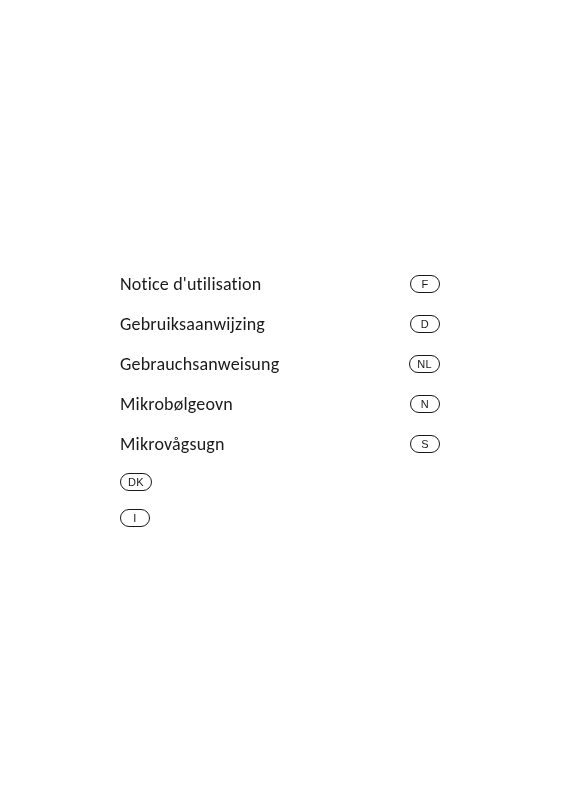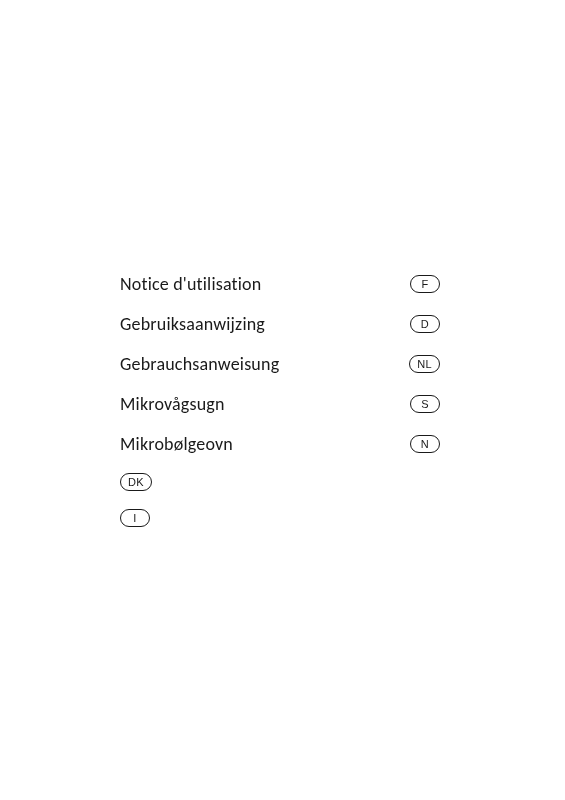--- a/index.html
+++ b/index.html
@@ -81,26 +81,26 @@
       </div>
       <div class="manual-item">
         <span class="manual-item-text">Gebruiksaanwijzing</span>
         <span class="lang-badge">D</span>
       </div>
       <div class="manual-item">
         <span class="manual-item-text">Gebrauchsanweisung</span>
         <span class="lang-badge">NL</span>
       </div>
       <div class="manual-item">
+        <span class="manual-item-text">Mikrobølgeovn</span>
+        <span class="lang-badge">N</span>
+      </div>
+      <div class="manual-item">
         <span class="manual-item-text">Mikrovågsugn</span>
         <span class="lang-badge">S</span>
-      </div>
-      <div class="manual-item">
-        <span class="manual-item-text">Mikrobølgeovn</span>
-        <span class="lang-badge">N</span>
       </div>
       <div class="manual-item">
         <span class="lang-badge">DK</span>
       </div>
       <div class="manual-item">
         <span class="lang-badge">I</span>
       </div>
     </div>
 </div>
 

